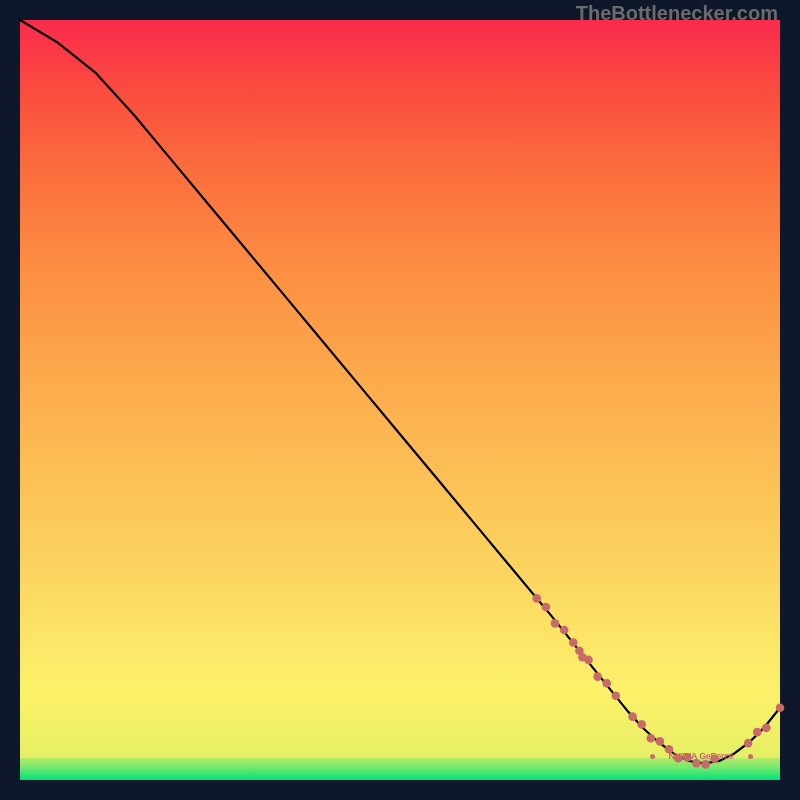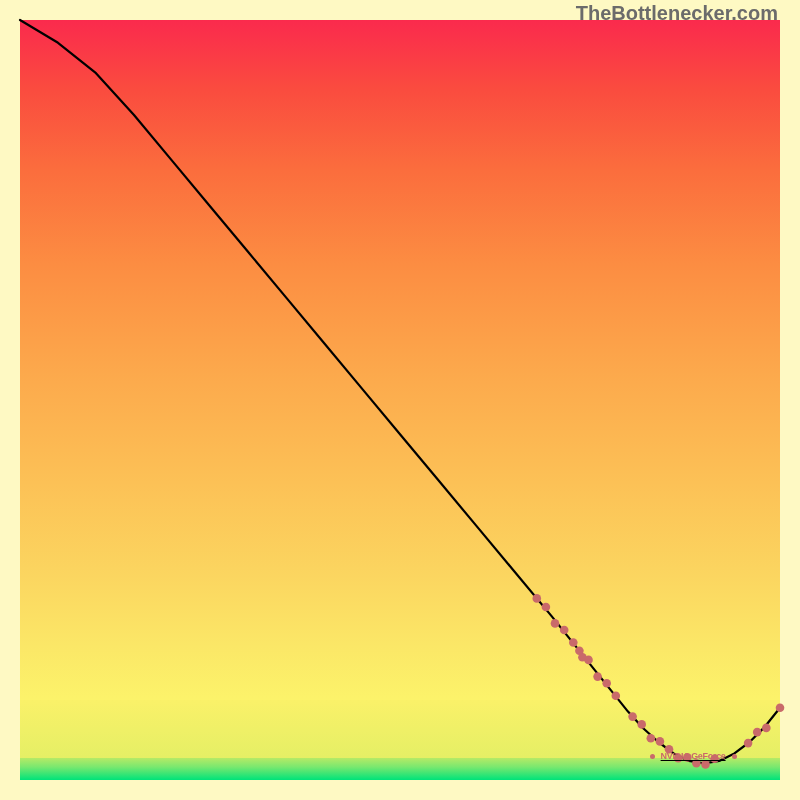--- a/index.html
+++ b/index.html
@@ -1,20 +1,20 @@
 <!DOCTYPE html>
 <html><head>
 <meta charset="utf-8">
 <style>
   * { margin: 0; padding: 0; box-sizing: border-box; }
   html, body { width: 800px; height: 800px; overflow: hidden; background: #000; }
   .container {
     width: 800px;
     height: 800px;
-    background: #fef9c3;
+    background: #0f172a;
     position: relative;
   }
   .attribution {
     position: absolute;
     top: 2px;
     right: 22px;
     font-family: Arial, sans-serif;
     font-size: 20px;
     font-weight: 600;
     color: #6b6b6b;
@@ -55,22 +55,21 @@
   svg.curve {
     position: absolute;
     left: 0; top: 0;
     width: 100%; height: 100%;
     overflow: visible;
   }
   .annotation-row {
     position: absolute;
     display: flex;
     align-items: center;
-    gap: 6px;
-    text-decoration: underline;
+    gap: 14px;
   }
   .ann-text {
     font-family: Arial, sans-serif;
     font-size: 9px;
     font-weight: 700;
     color: #c96a6a;
     letter-spacing: -0.3px;
   }
   .ann-dot {
     width: 5px;

